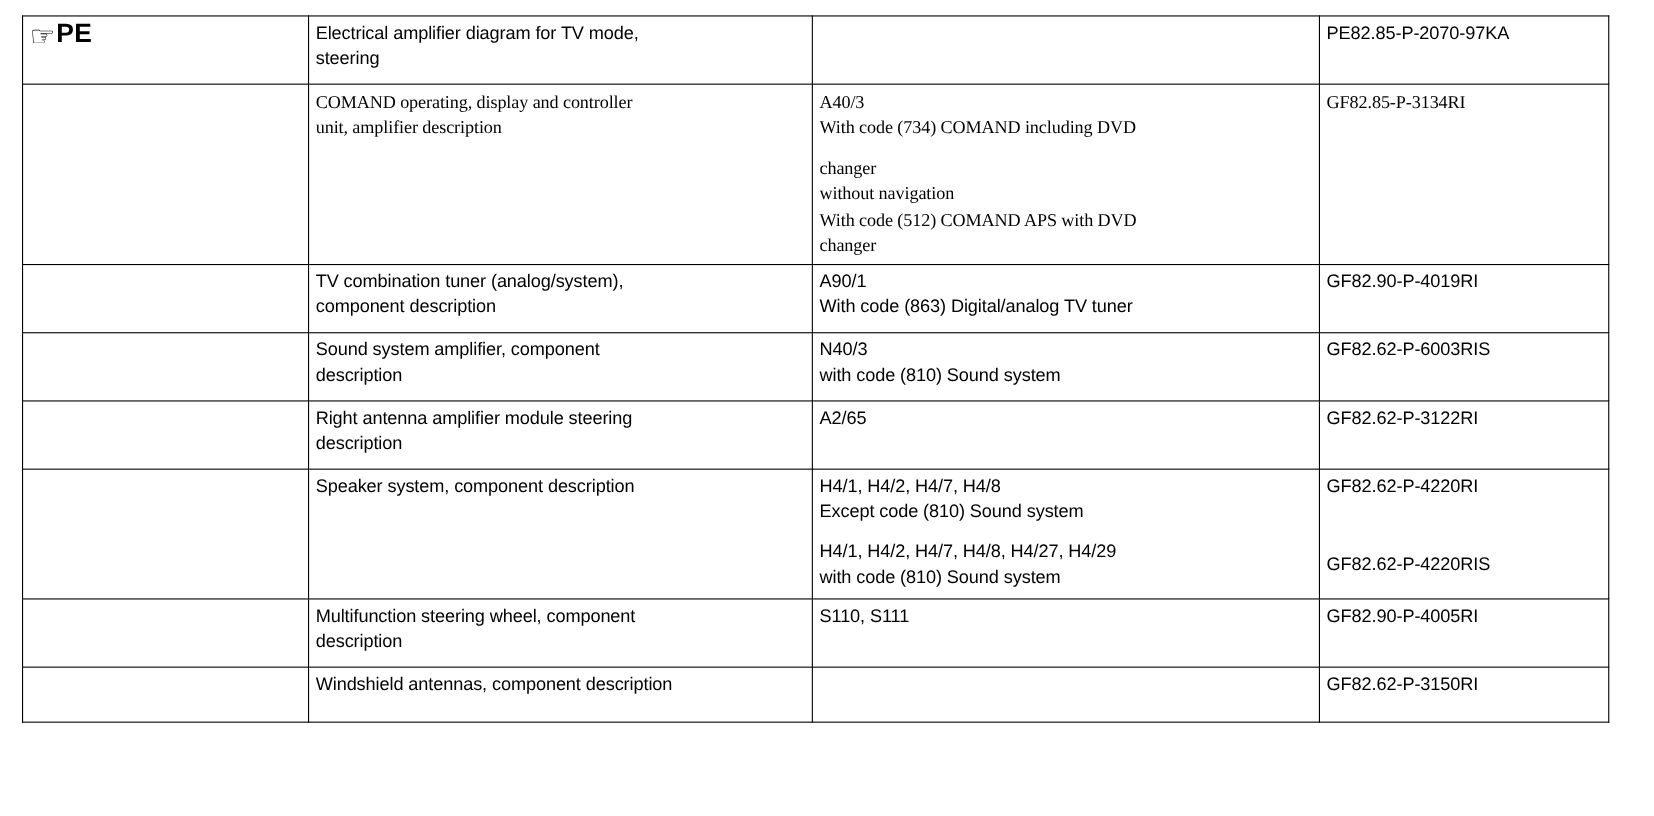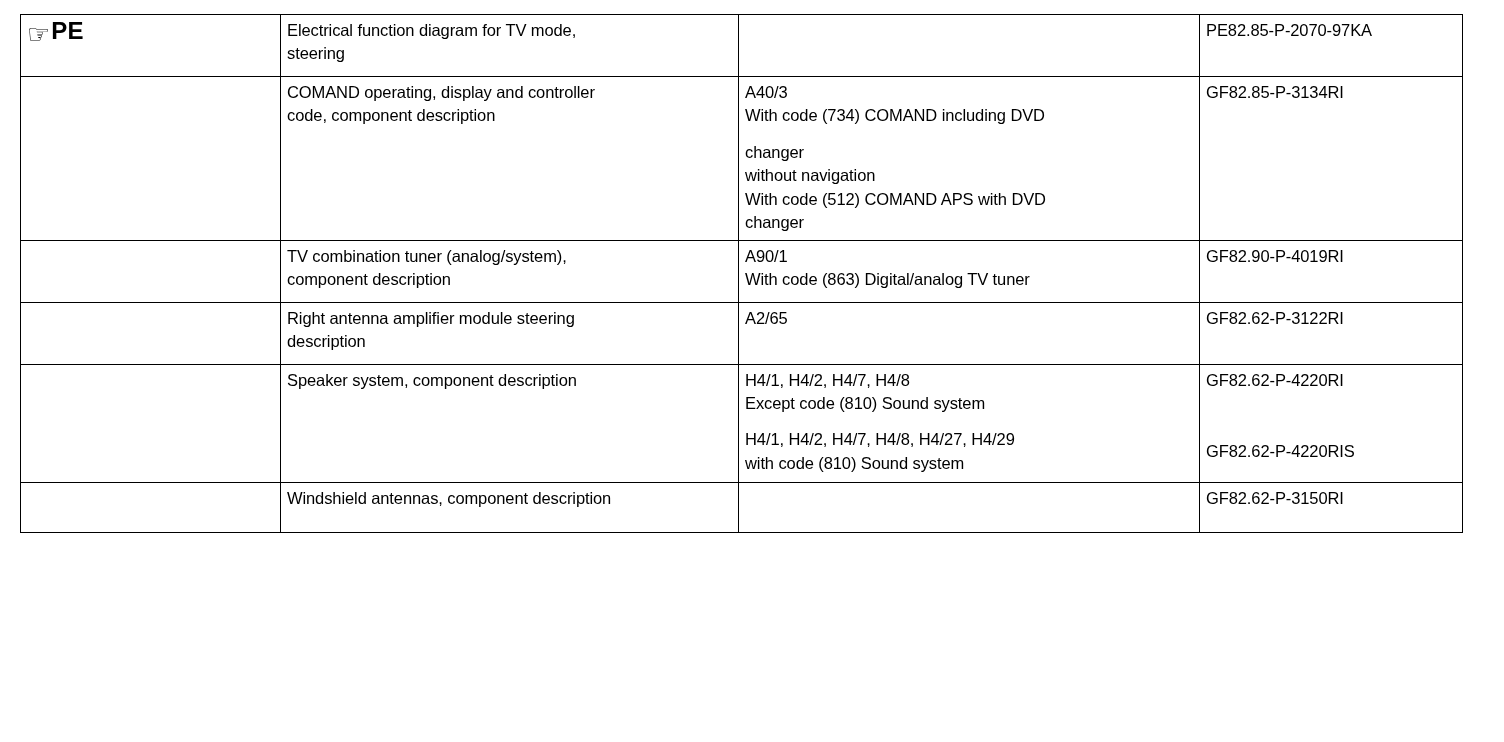--- a/index.html
+++ b/index.html
@@ -65,52 +65,52 @@
     margin-top: 13px;
   }
 
   .docno-block > span {
     display: block;
   }
   .docno-block > span.gap-above {
     margin-top: 48px;
   }
 
-  .r-tall    { height: 150px; }
+  .r-tall    { height: 150px; font-family: Liberation Serif, serif; }
   .r-two     { height: 52px; }
   .r-speaker { height: 108px; }
   .r-one     { height: 40px; }
 </style>
 </head>
 <body>
 
 <table id="doc-table">
   <colgroup>
     <col class="c-ref">
     <col class="c-desc">
     <col class="c-comp">
     <col class="c-docno">
   </colgroup>
   <tbody>
       <tr>
         <td class="cell-ref r-two"><span class="hand-icon">☞</span><span class="ref-label">PE</span></td>
         <td class="lines r-two">
-          <span>Electrical function diagram for TV mode,</span>
+          <span>Electrical amplifier diagram for TV mode,</span>
           <span>steering</span>
         </td>
         <td class="lines r-two"></td>
         <td class="docno-block r-two">
           <span>PE82.85-P-2070-97KA</span>
         </td>
       </tr>
       <tr>
         <td class="cell-ref r-tall"></td>
         <td class="lines r-tall">
           <span>COMAND operating, display and controller</span>
-          <span>code, component description</span>
+          <span>unit, amplifier description</span>
         </td>
         <td class="lines r-tall">
           <span>A40/3</span>
           <span>With code (734) COMAND including DVD</span>
           <span class="gap-above">changer</span>
           <span>without navigation</span>
           <span>With code (512) COMAND APS with DVD</span>
           <span>changer</span>
         </td>
         <td class="docno-block r-tall">
@@ -127,20 +127,34 @@
           <span>A90/1</span>
           <span>With code (863) Digital/analog TV tuner</span>
         </td>
         <td class="docno-block r-two">
           <span>GF82.90-P-4019RI</span>
         </td>
       </tr>
       <tr>
         <td class="cell-ref r-two"></td>
         <td class="lines r-two">
+          <span>Sound system amplifier, component</span>
+          <span>description</span>
+        </td>
+        <td class="lines r-two">
+          <span>N40/3</span>
+          <span>with code (810) Sound system</span>
+        </td>
+        <td class="docno-block r-two">
+          <span>GF82.62-P-6003RIS</span>
+        </td>
+      </tr>
+      <tr>
+        <td class="cell-ref r-two"></td>
+        <td class="lines r-two">
           <span>Right antenna amplifier module steering</span>
           <span>description</span>
         </td>
         <td class="lines r-two">
           <span>A2/65</span>
         </td>
         <td class="docno-block r-two">
           <span>GF82.62-P-3122RI</span>
         </td>
       </tr>
@@ -154,20 +168,33 @@
           <span>Except code (810) Sound system</span>
           <span class="gap-above">H4/1, H4/2, H4/7, H4/8, H4/27, H4/29</span>
           <span>with code (810) Sound system</span>
         </td>
         <td class="docno-block r-speaker">
           <span>GF82.62-P-4220RI</span>
           <span class="gap-above">GF82.62-P-4220RIS</span>
         </td>
       </tr>
       <tr>
+        <td class="cell-ref r-two"></td>
+        <td class="lines r-two">
+          <span>Multifunction steering wheel, component</span>
+          <span>description</span>
+        </td>
+        <td class="lines r-two">
+          <span>S110, S111</span>
+        </td>
+        <td class="docno-block r-two">
+          <span>GF82.90-P-4005RI</span>
+        </td>
+      </tr>
+      <tr>
         <td class="cell-ref r-one"></td>
         <td class="lines r-one">
           <span>Windshield antennas, component description</span>
         </td>
         <td class="lines r-one"></td>
         <td class="docno-block r-one">
           <span>GF82.62-P-3150RI</span>
         </td>
       </tr>
     </tbody>

